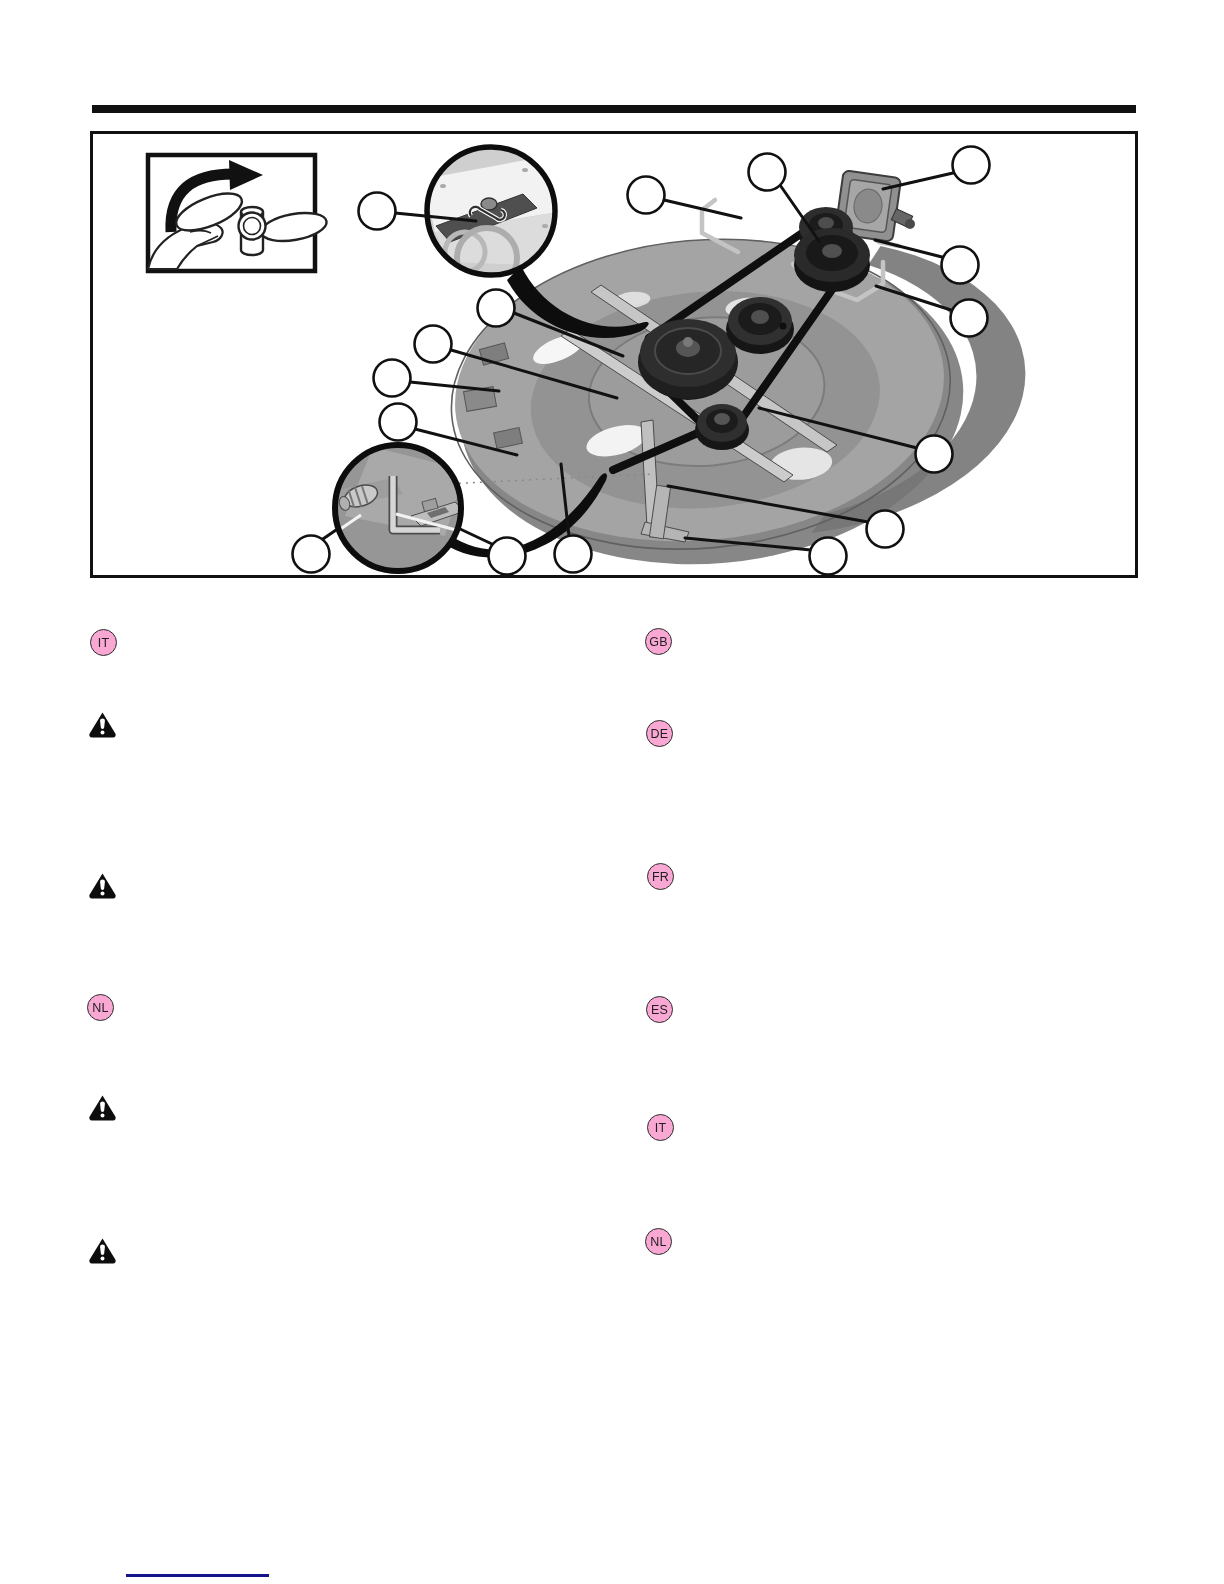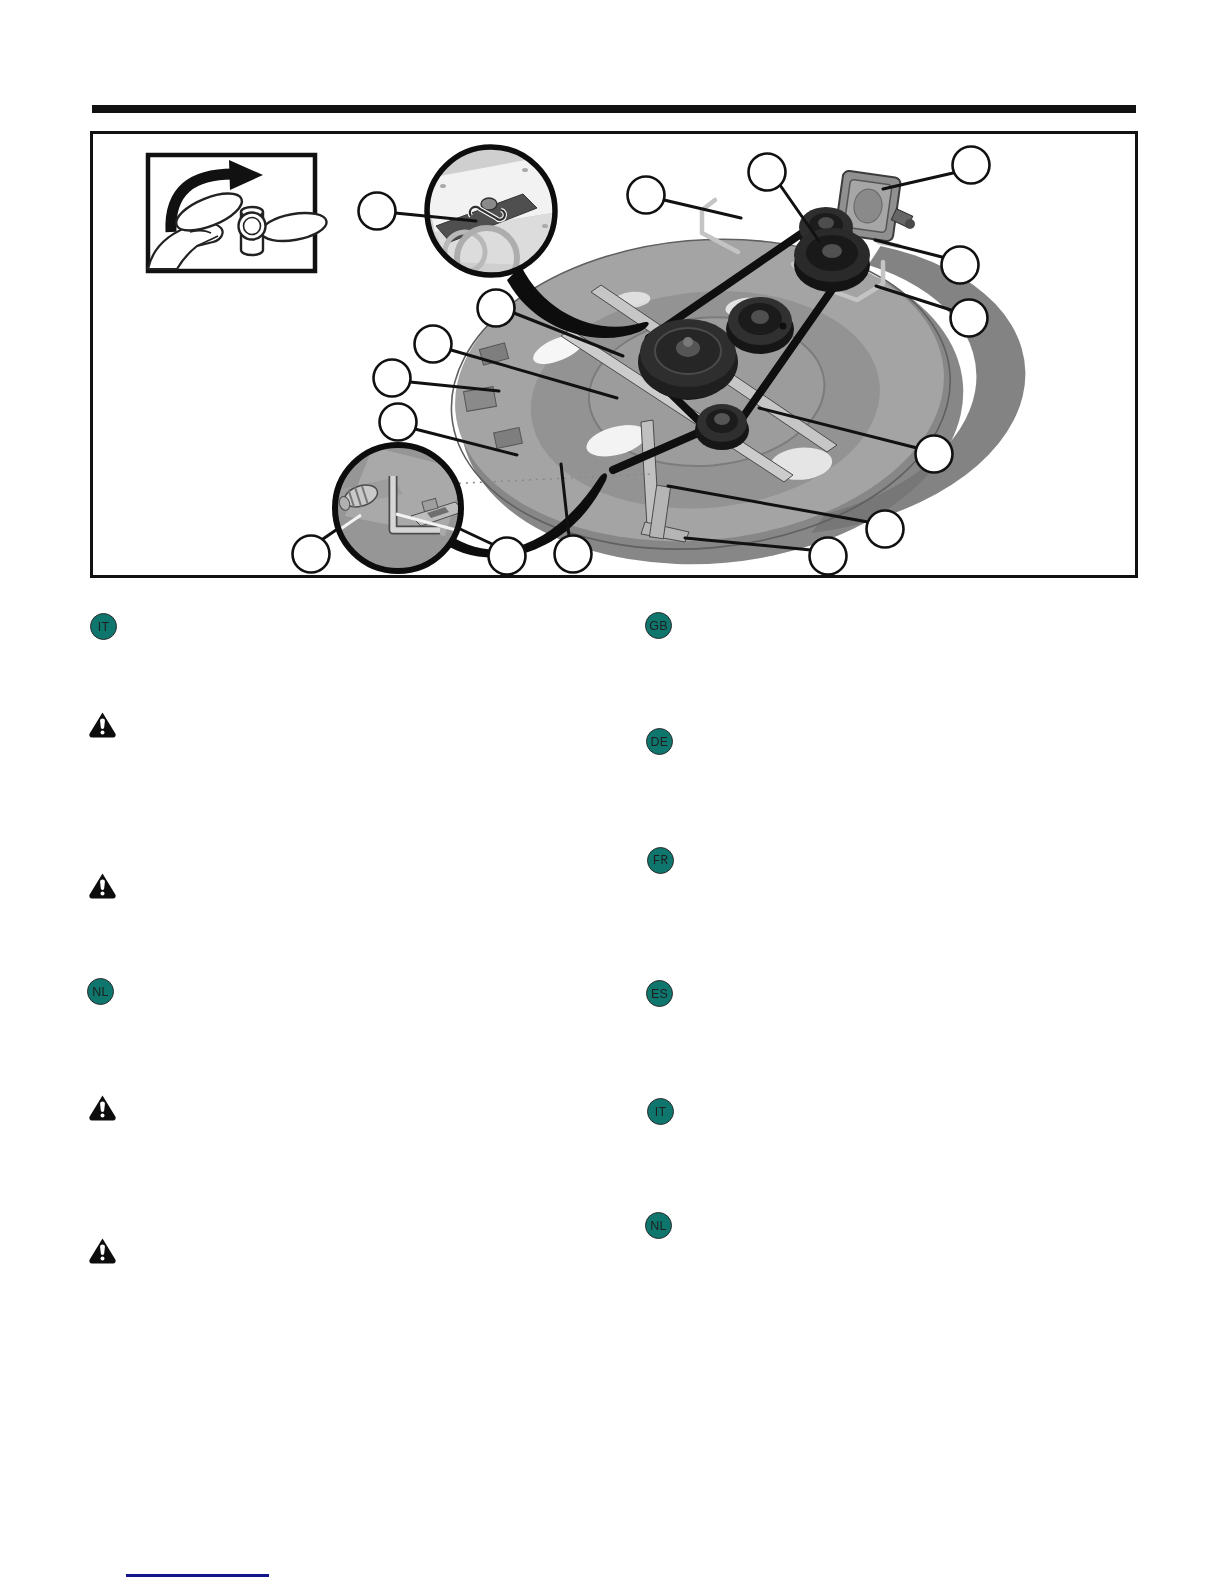--- a/index.html
+++ b/index.html
@@ -8,22 +8,22 @@
     font-family:"Liberation Sans", sans-serif;overflow:hidden;
   }
   .top-rule{position:absolute;left:92px;top:105px;width:1044px;height:8px;background:#111;}
   .figure-frame{
     position:absolute;left:90px;top:131px;width:1048px;height:447px;
     border:3px solid #111;box-sizing:border-box;background:#fff;
   }
   .figure-frame svg{position:absolute;left:0;top:0;}
   .lang-badge{
     position:absolute;width:27px;height:27px;border:1.6px solid #2b2b2b;border-radius:50%;
-    display:flex;align-items:center;justify-content:center;background:#0f766e;
-    font-size:12.5px;color:#1e1e1e;letter-spacing:.2px;box-sizing:border-box;
+    display:flex;align-items:center;justify-content:center;background:#f9a8d4;
+    font-size:12.5px;color:#1e1e1e;letter-spacing:.2px;box-sizing:border-box;margin-top:16px;
   }
   .warn{position:absolute;width:29px;height:27px;}
   .link-line{position:absolute;left:126px;top:1574px;width:143px;height:2.5px;background:#15158a;}
 </style>
 </head>
 <body>
 
 <div class="top-rule"></div>
 
 <div class="figure-frame">
@@ -232,24 +232,24 @@
 <div class="lang-badge" style="left:90px;top:613px;">
     <span>IT</span>
   </div>
 <div class="lang-badge" style="left:87px;top:978px;">
     <span>NL</span>
   </div>
 
 <div class="lang-badge" style="left:645px;top:612px;">
     <span>GB</span>
   </div>
-<div class="lang-badge" style="left:646px;top:728px;">
+<div class="lang-badge" style="left:646px;top:704px;">
     <span>DE</span>
   </div>
-<div class="lang-badge" style="left:647px;top:847px;font-family:Liberation Mono, monospace;">
+<div class="lang-badge" style="left:647px;top:847px;">
     <span>FR</span>
   </div>
 <div class="lang-badge" style="left:646px;top:980px;text-align:center;">
     <span>ES</span>
   </div>
 <div class="lang-badge" style="left:647px;top:1098px;">
     <span>IT</span>
   </div>
 <div class="lang-badge" style="left:645px;top:1212px;">
     <span>NL</span>

